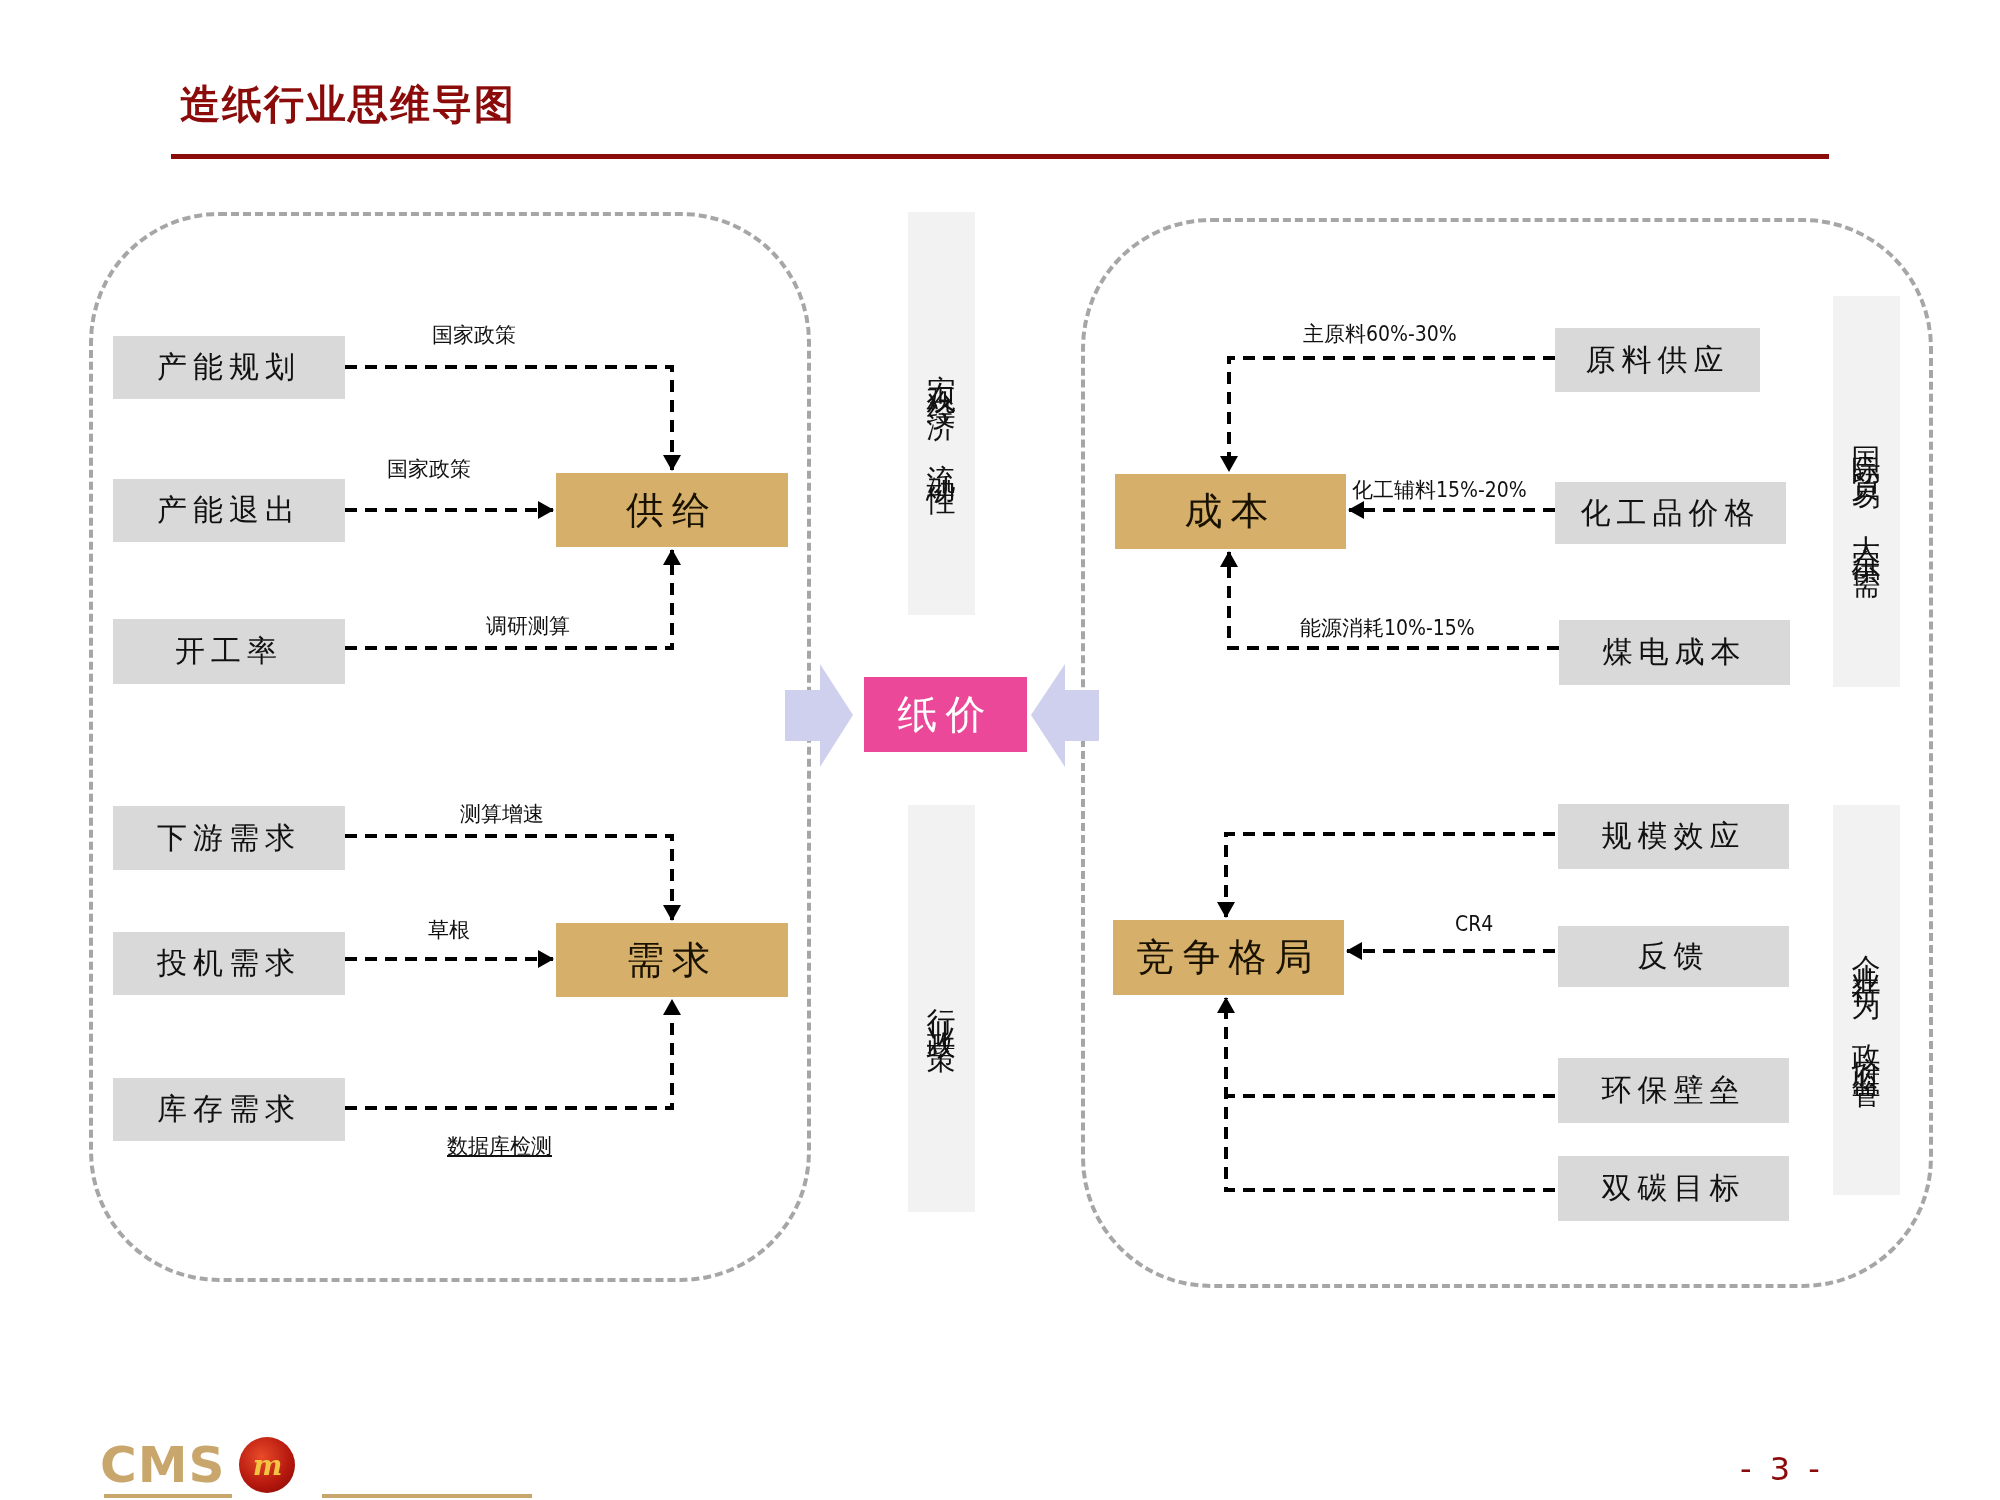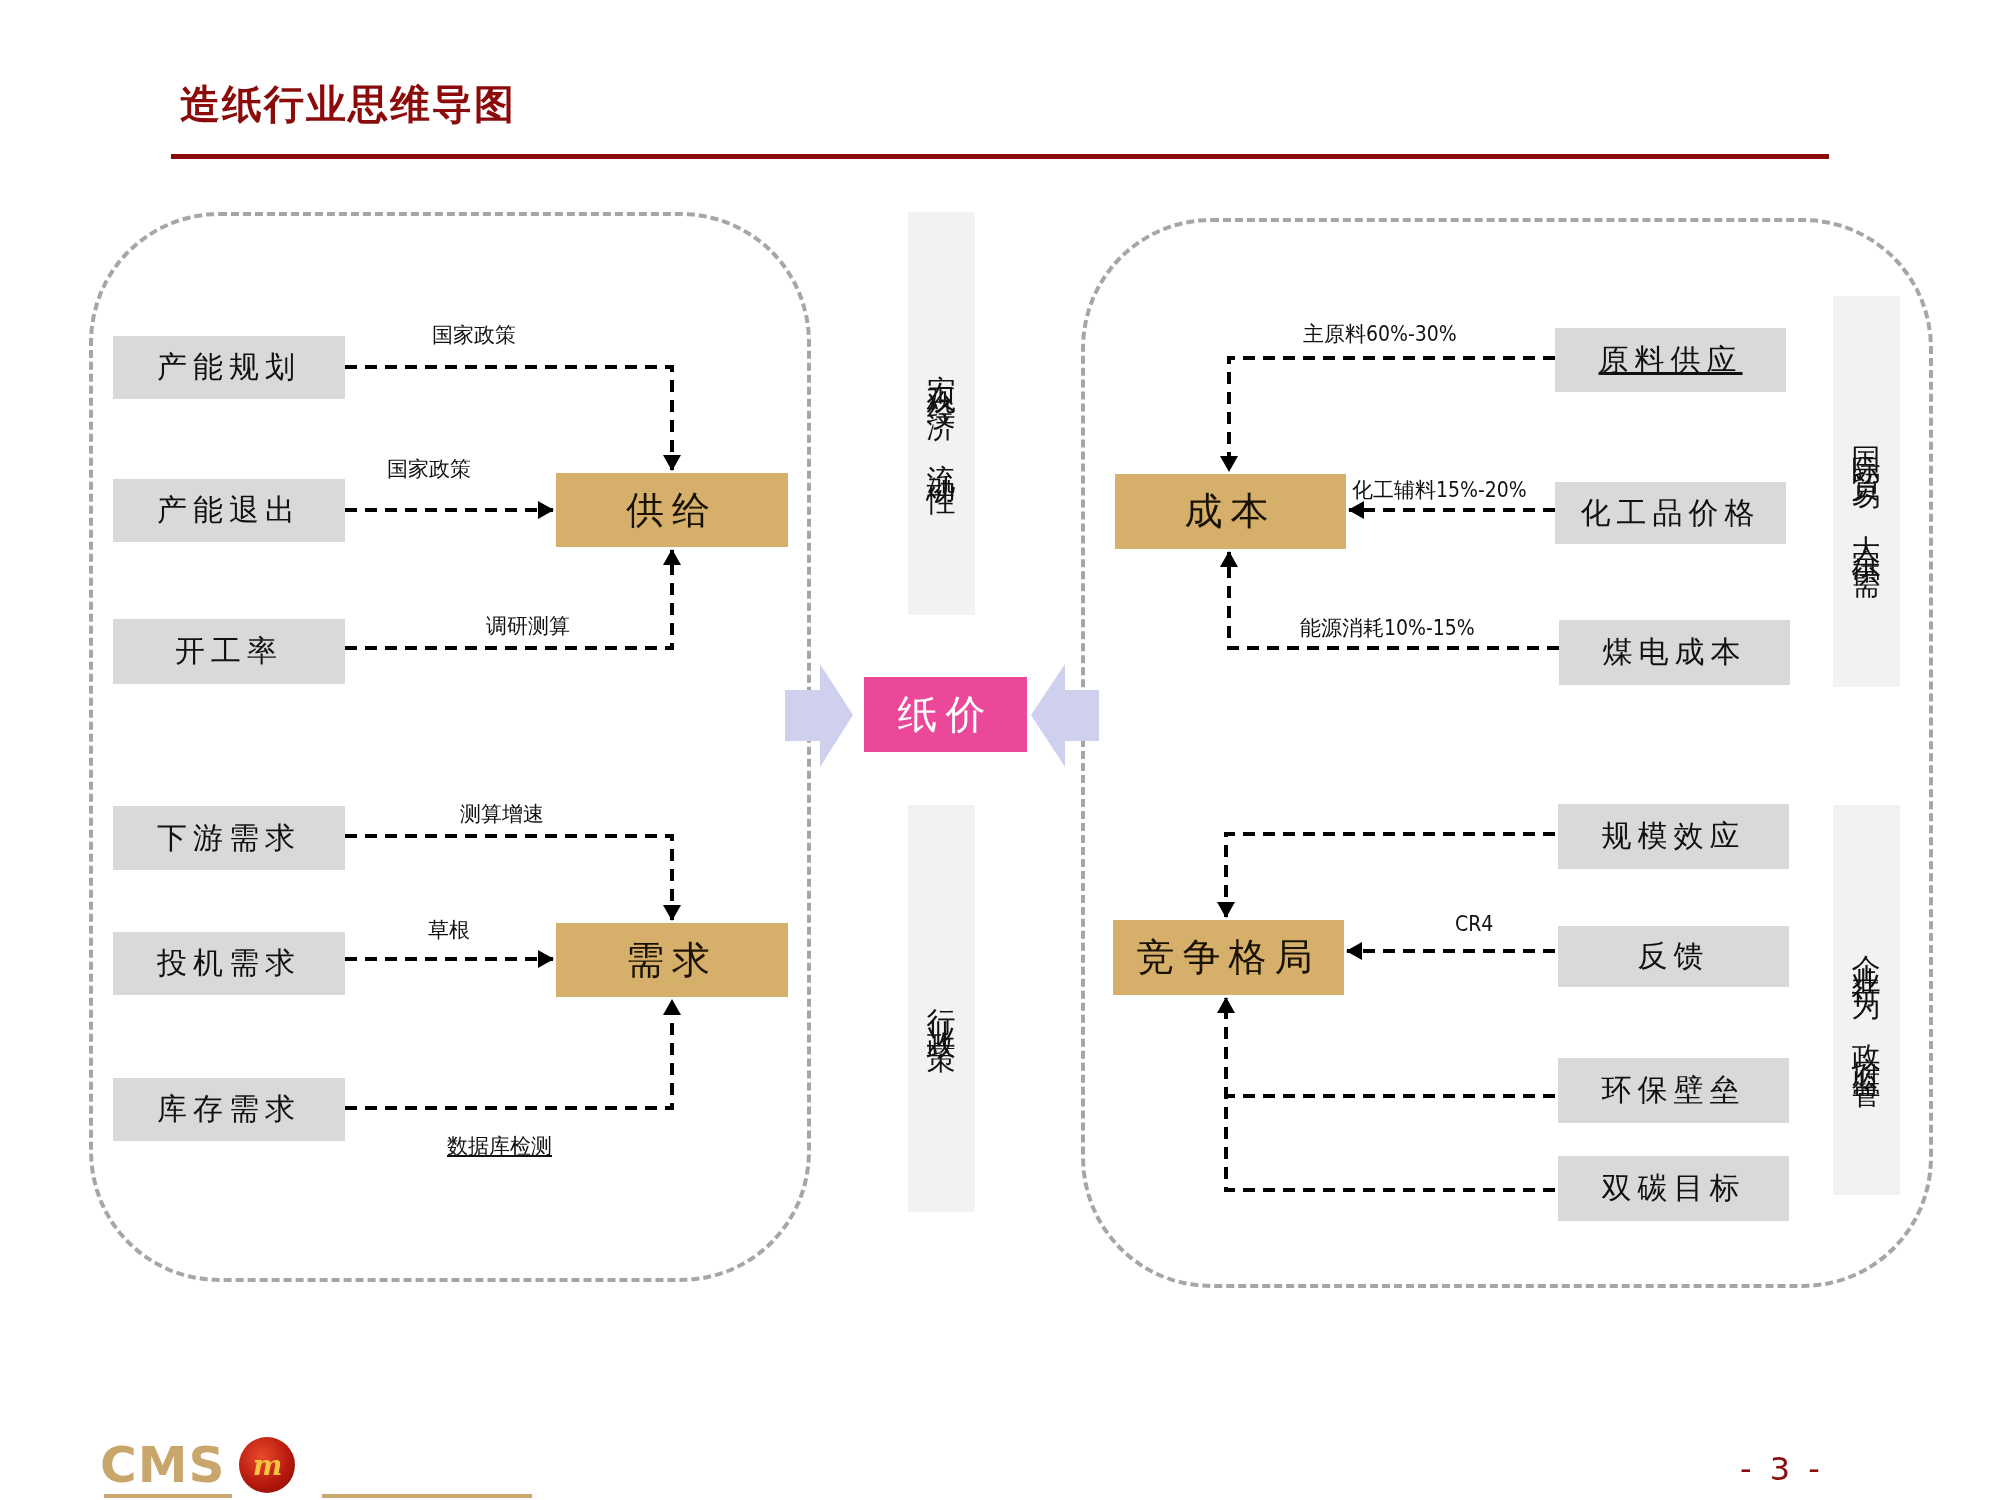--- a/index.html
+++ b/index.html
@@ -107,21 +107,21 @@
 <div class="abs gbox" style="left:113px;top:806px;width:232px;height:64px;">下游需求</div>
 <div class="abs gbox" style="left:113px;top:932px;width:232px;height:63px;text-align:center;">投机需求</div>
 <div class="abs gbox" style="left:113px;top:1078px;width:232px;height:63px;">库存需求</div>
 <div class="abs hub" style="left:556px;top:923px;width:232px;height:74px;">需求</div>
 
 <div class="abs lbl" style="left:460px;top:800px;">测算增速</div>
 <div class="abs lbl" style="left:428px;top:916px;">草根</div>
 <div class="abs lbl" style="left:447px;top:1132px;text-decoration:underline;">数据库检测</div>
 
 <div class="abs hub" style="left:1115px;top:474px;width:231px;height:75px;">成本</div>
-<div class="abs gbox" style="left:1555px;top:328px;width:231px;height:64px;text-decoration:underline;">原料供应</div>
+<div class="abs gbox" style="left:1555px;top:328px;width:205px;height:64px;">原料供应</div>
 <div class="abs gbox" style="left:1555px;top:482px;width:231px;height:62px;">化工品价格</div>
 <div class="abs gbox" style="left:1559px;top:620px;width:231px;height:65px;">煤电成本</div>
 
 <div class="abs lbl lbl-sans" style="left:1303px;top:320px;">主原料60%-30%</div>
 <div class="abs lbl lbl-sans" style="left:1352px;top:476px;">化工辅料15%-20%</div>
 <div class="abs lbl lbl-sans" style="left:1300px;top:614px;">能源消耗10%-15%</div>
 
 <div class="abs hub" style="left:1113px;top:920px;width:231px;height:75px;">竞争格局</div>
 <div class="abs gbox" style="left:1558px;top:804px;width:231px;height:65px;">规模效应</div>
 <div class="abs gbox" style="left:1558px;top:926px;width:231px;height:61px;">反馈</div>

